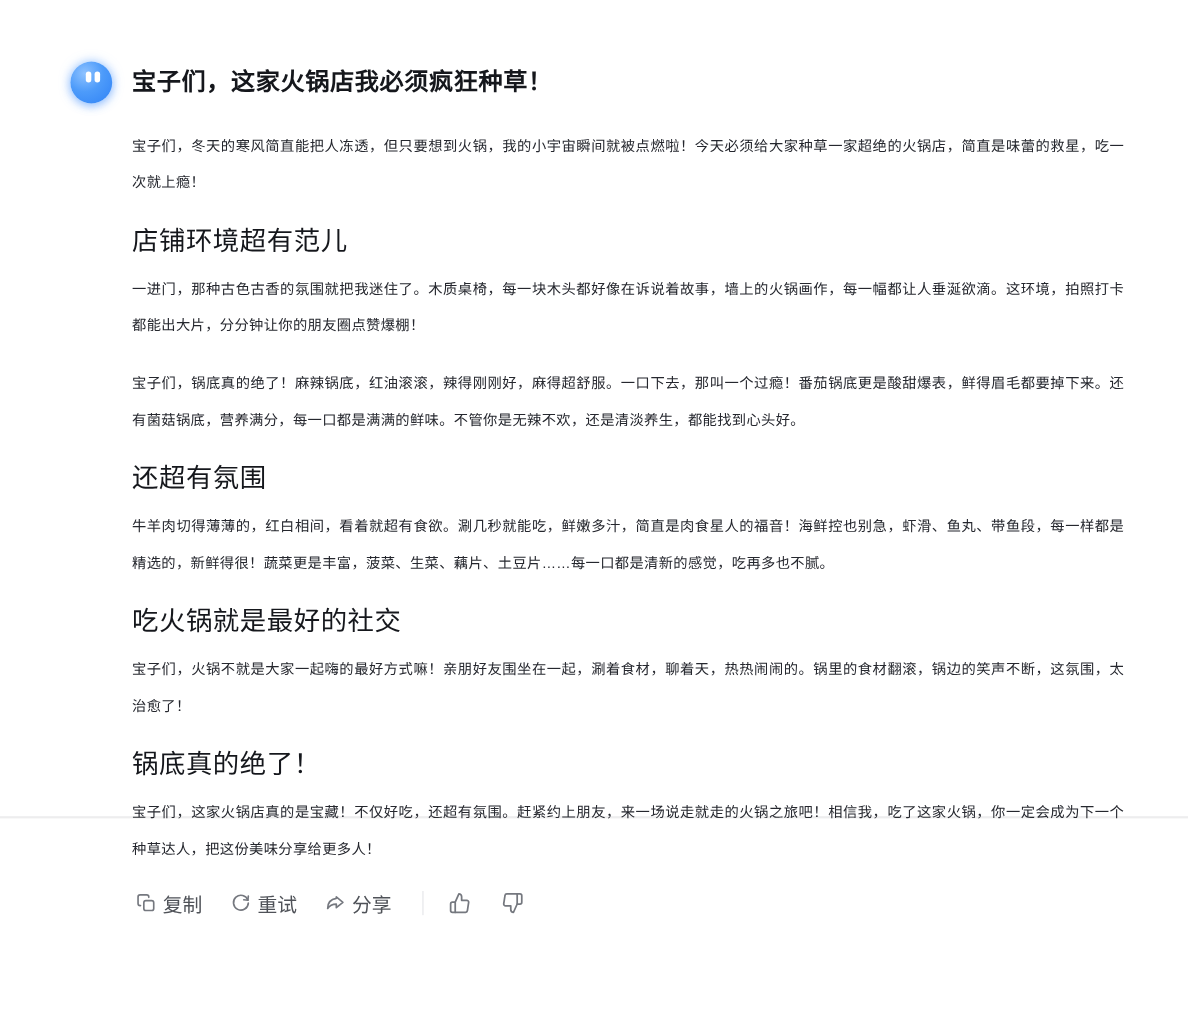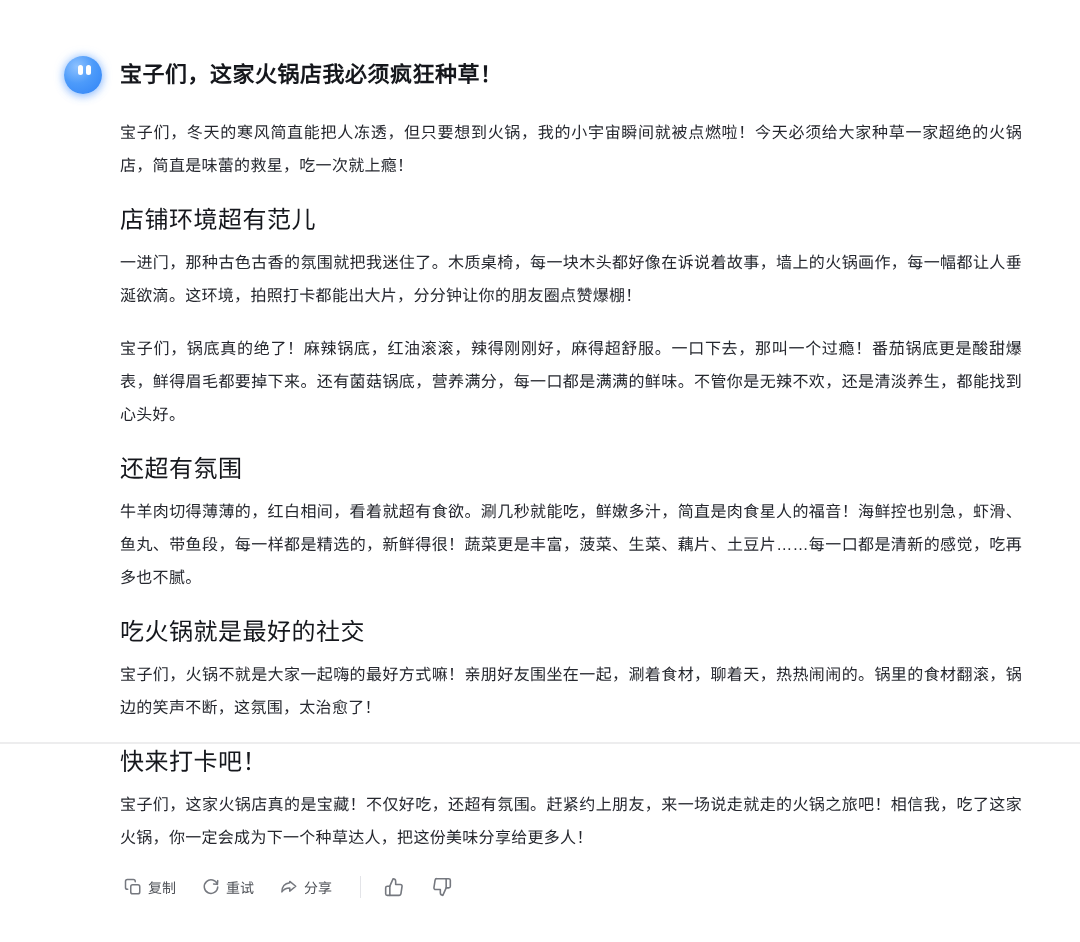--- a/index.html
+++ b/index.html
@@ -36,40 +36,40 @@
   .avatar .eye.right { left: 22px; }
 
   .content-col { flex: 1; min-width: 0; max-width: 902px; }
 
   .msg-title {
     font-size: 22px; line-height: 30px; font-weight: 700;
     color: #15171c; margin: 4px 0 26px 0;
     letter-spacing: 0.5px;
   }
   .msg-para {
-    font-size: 16px; line-height: 33px; font-weight: 400;
+    font-size: 13px; line-height: 33px; font-weight: 400;
     color: #25272e; margin: 0 0 20px 0;
     letter-spacing: 0.3px;
     text-align: justify;
   }
   .msg-h2 {
     font-size: 24px; line-height: 28px; font-weight: 400;
     color: #15171c; margin: 24px 0 12px 0;
     letter-spacing: 0.5px;
   }
 
   .toolbar {
     display: flex; align-items: center;
     margin-top: 18px; height: 26px;
   }
   .tool-btn {
     display: inline-flex; align-items: center;
     gap: 6px;
     background: none; border: none; padding: 2px 4px;
-    color: #4f5258; font-size: 14px;
+    color: #4f5258; font-size: 18px;
     font-family: "Liberation Sans", "DejaVu Sans", sans-serif;
     cursor: pointer; border-radius: 6px;
     margin-right: 18px;
   }
   .tool-btn svg { stroke: #75787f; }
   .tool-btn.icon-only { margin-right: 22px; padding: 2px 3px; }
   .toolbar-divider {
     width: 1px; height: 22px; background: #e3e4e8;
     margin: 0 20px 0 6px; flex: none;
   }
@@ -105,21 +105,21 @@
         <h2 class="msg-h2">还超有氛围</h2>
         <p class="msg-para">牛羊肉切得薄薄的，红白相间，看着就超有食欲。涮几秒就能吃，鲜嫩多汁，简直是肉食星人的福音！海鲜控也别急，虾滑、鱼丸、带鱼段，每一样都是精选的，新鲜得很！蔬菜更是丰富，菠菜、生菜、藕片、土豆片……每一口都是清新的感觉，吃再多也不腻。</p>
       </section>
 
       <section>
         <h2 class="msg-h2">吃火锅就是最好的社交</h2>
         <p class="msg-para">宝子们，火锅不就是大家一起嗨的最好方式嘛！亲朋好友围坐在一起，涮着食材，聊着天，热热闹闹的。锅里的食材翻滚，锅边的笑声不断，这氛围，太治愈了！</p>
       </section>
 
       <section>
-        <h2 class="msg-h2">快来打卡吧！</h2>
+        <h2 class="msg-h2">锅底真的绝了！</h2>
         <p class="msg-para">宝子们，这家火锅店真的是宝藏！不仅好吃，还超有氛围。赶紧约上朋友，来一场说走就走的火锅之旅吧！相信我，吃了这家火锅，你一定会成为下一个种草达人，把这份美味分享给更多人！</p>
       </section>
 
       <div class="toolbar">
 
         <button class="tool-btn">
           <span style="display:inline-flex;">
             <svg width="18" height="18" viewBox="0 0 24 24" fill="none" stroke-width="2" stroke-linecap="round" stroke-linejoin="round">
               <rect x="9" y="9" width="12" height="12" rx="2.5"></rect>
               <path d="M5 15H4.5A2.5 2.5 0 0 1 2 12.5v-8A2.5 2.5 0 0 1 4.5 2h8A2.5 2.5 0 0 1 15 4.5V5"></path>

